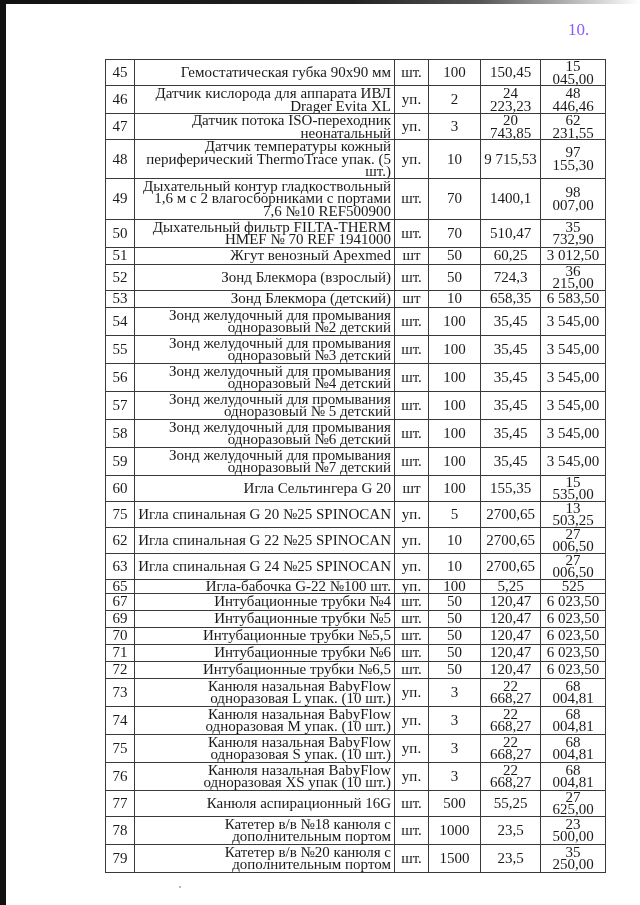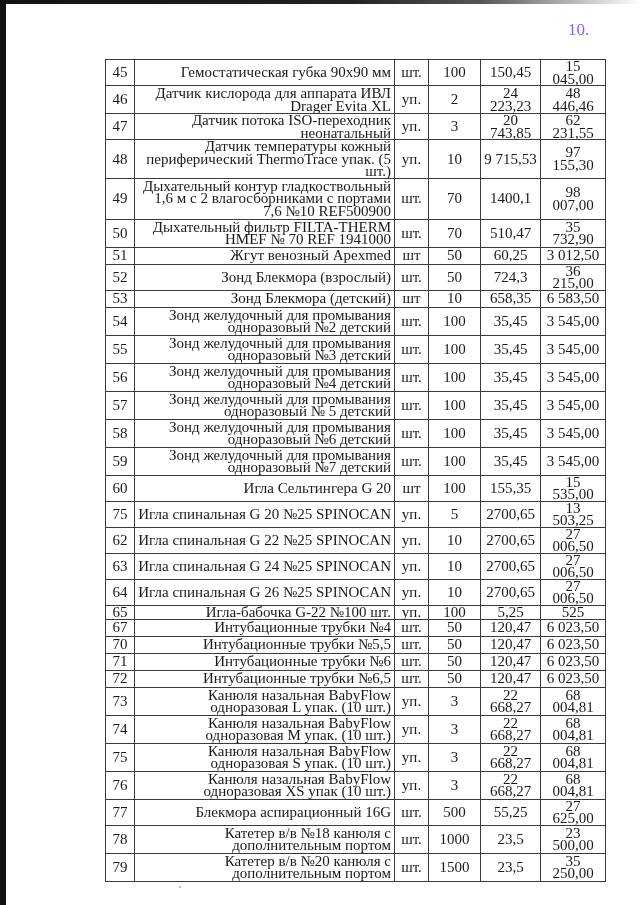--- a/index.html
+++ b/index.html
@@ -210,44 +210,44 @@
       </tr>
       <tr class="h1">
         <td class="c-num">63</td>
         <td class="c-name">Игла спинальная G 24 №25 SPINOCAN</td>
         <td class="c-unit">уп.</td>
         <td class="c-qty">10</td>
         <td class="c-price">2700,65</td>
         <td class="c-total">27 006,50</td>
       </tr>
       <tr class="h1">
-        <td class="c-num">64</td>
-        <td class="c-name">Игла спинальная G 26 №25 SPINOCAN</td>
-        <td class="c-unit">уп.</td>
-        <td class="c-qty">10</td>
-        <td class="c-price">2700,65</td>
-        <td class="c-total">27 006,50</td>
-      </tr>
-      <tr class="h1">
         <td class="c-num">65</td>
         <td class="c-name">Игла-бабочка  G-22 №100 шт.</td>
         <td class="c-unit">уп.</td>
         <td class="c-qty">100</td>
         <td class="c-price">5,25</td>
         <td class="c-total">525</td>
       </tr>
       <tr class="h1b">
         <td class="c-num">67</td>
         <td class="c-name">Интубационные трубки  №4</td>
         <td class="c-unit">шт.</td>
         <td class="c-qty">50</td>
         <td class="c-price">120,47</td>
         <td class="c-total">6 023,50</td>
       </tr>
       <tr class="h1b">
+        <td class="c-num">69</td>
+        <td class="c-name">Интубационные трубки  №5</td>
+        <td class="c-unit">шт.</td>
+        <td class="c-qty">50</td>
+        <td class="c-price">120,47</td>
+        <td class="c-total">6 023,50</td>
+      </tr>
+      <tr class="h1b">
         <td class="c-num">70</td>
         <td class="c-name">Интубационные трубки  №5,5</td>
         <td class="c-unit">шт.</td>
         <td class="c-qty">50</td>
         <td class="c-price">120,47</td>
         <td class="c-total">6 023,50</td>
       </tr>
       <tr class="h1b">
         <td class="c-num">71</td>
         <td class="c-name">Интубационные трубки  №6</td>
@@ -291,21 +291,21 @@
       <tr class="h2">
         <td class="c-num">76</td>
         <td class="c-name">Канюля назальная BabyFlow одноразовая  XS упак (10 шт.)</td>
         <td class="c-unit">уп.</td>
         <td class="c-qty">3</td>
         <td class="c-price">22 668,27</td>
         <td class="c-total">68 004,81</td>
       </tr>
       <tr class="h1">
         <td class="c-num">77</td>
-        <td class="c-name">Блекмора аспирационный 16G</td>
+        <td class="c-name">Канюля аспирационный 16G</td>
         <td class="c-unit">шт.</td>
         <td class="c-qty">500</td>
         <td class="c-price">55,25</td>
         <td class="c-total">27 625,00</td>
       </tr>
       <tr class="h2">
         <td class="c-num">78</td>
         <td class="c-name">Катетер в/в №18 канюля с дополнительным портом</td>
         <td class="c-unit">шт.</td>
         <td class="c-qty">1000</td>

